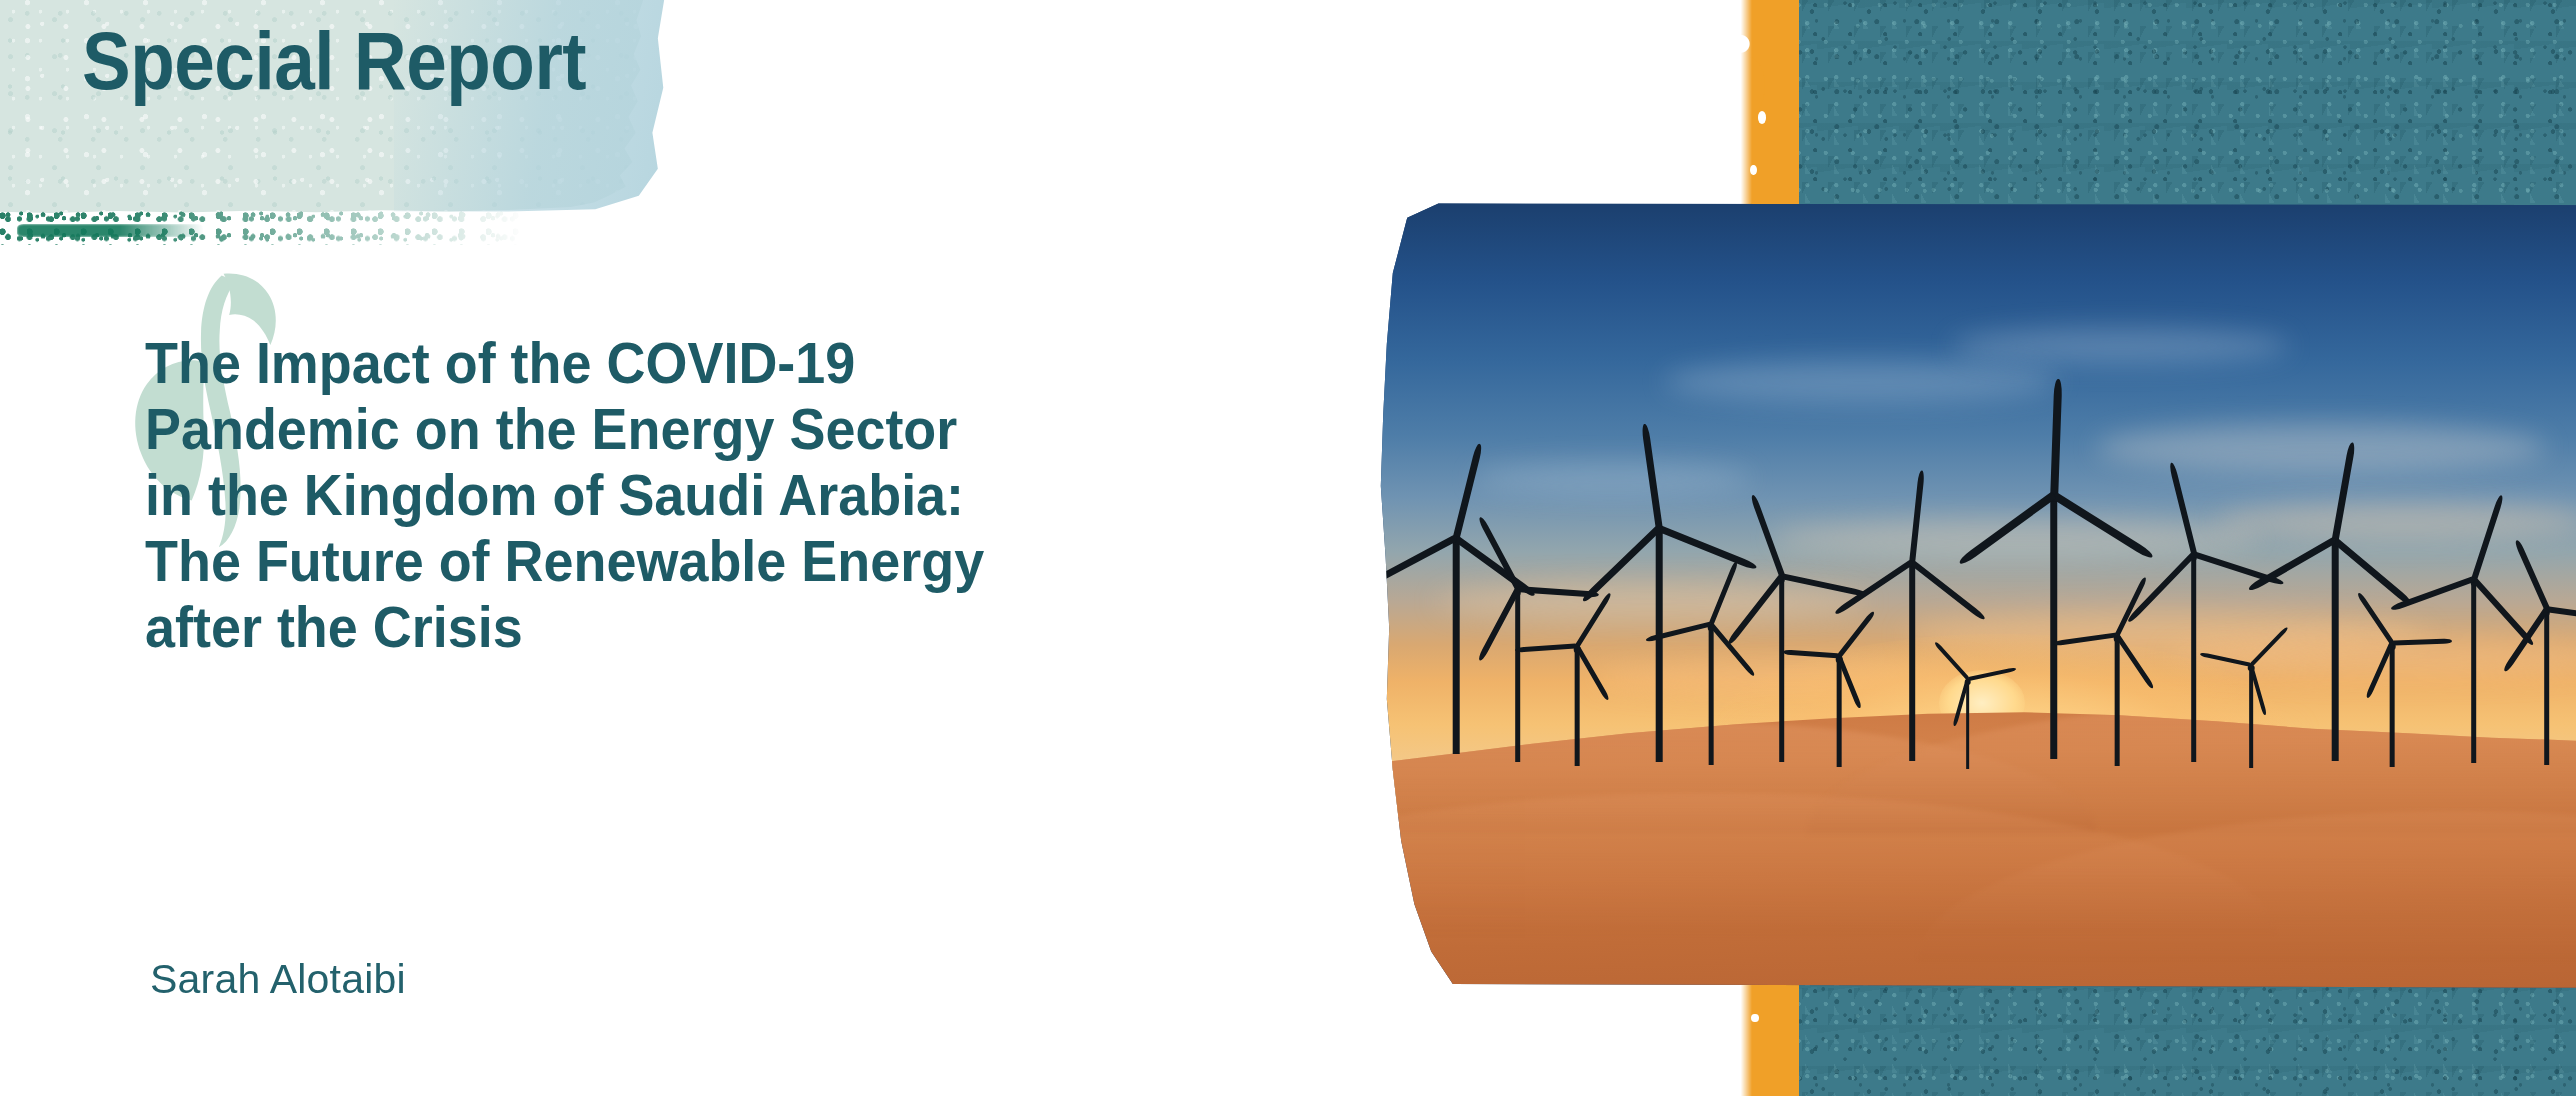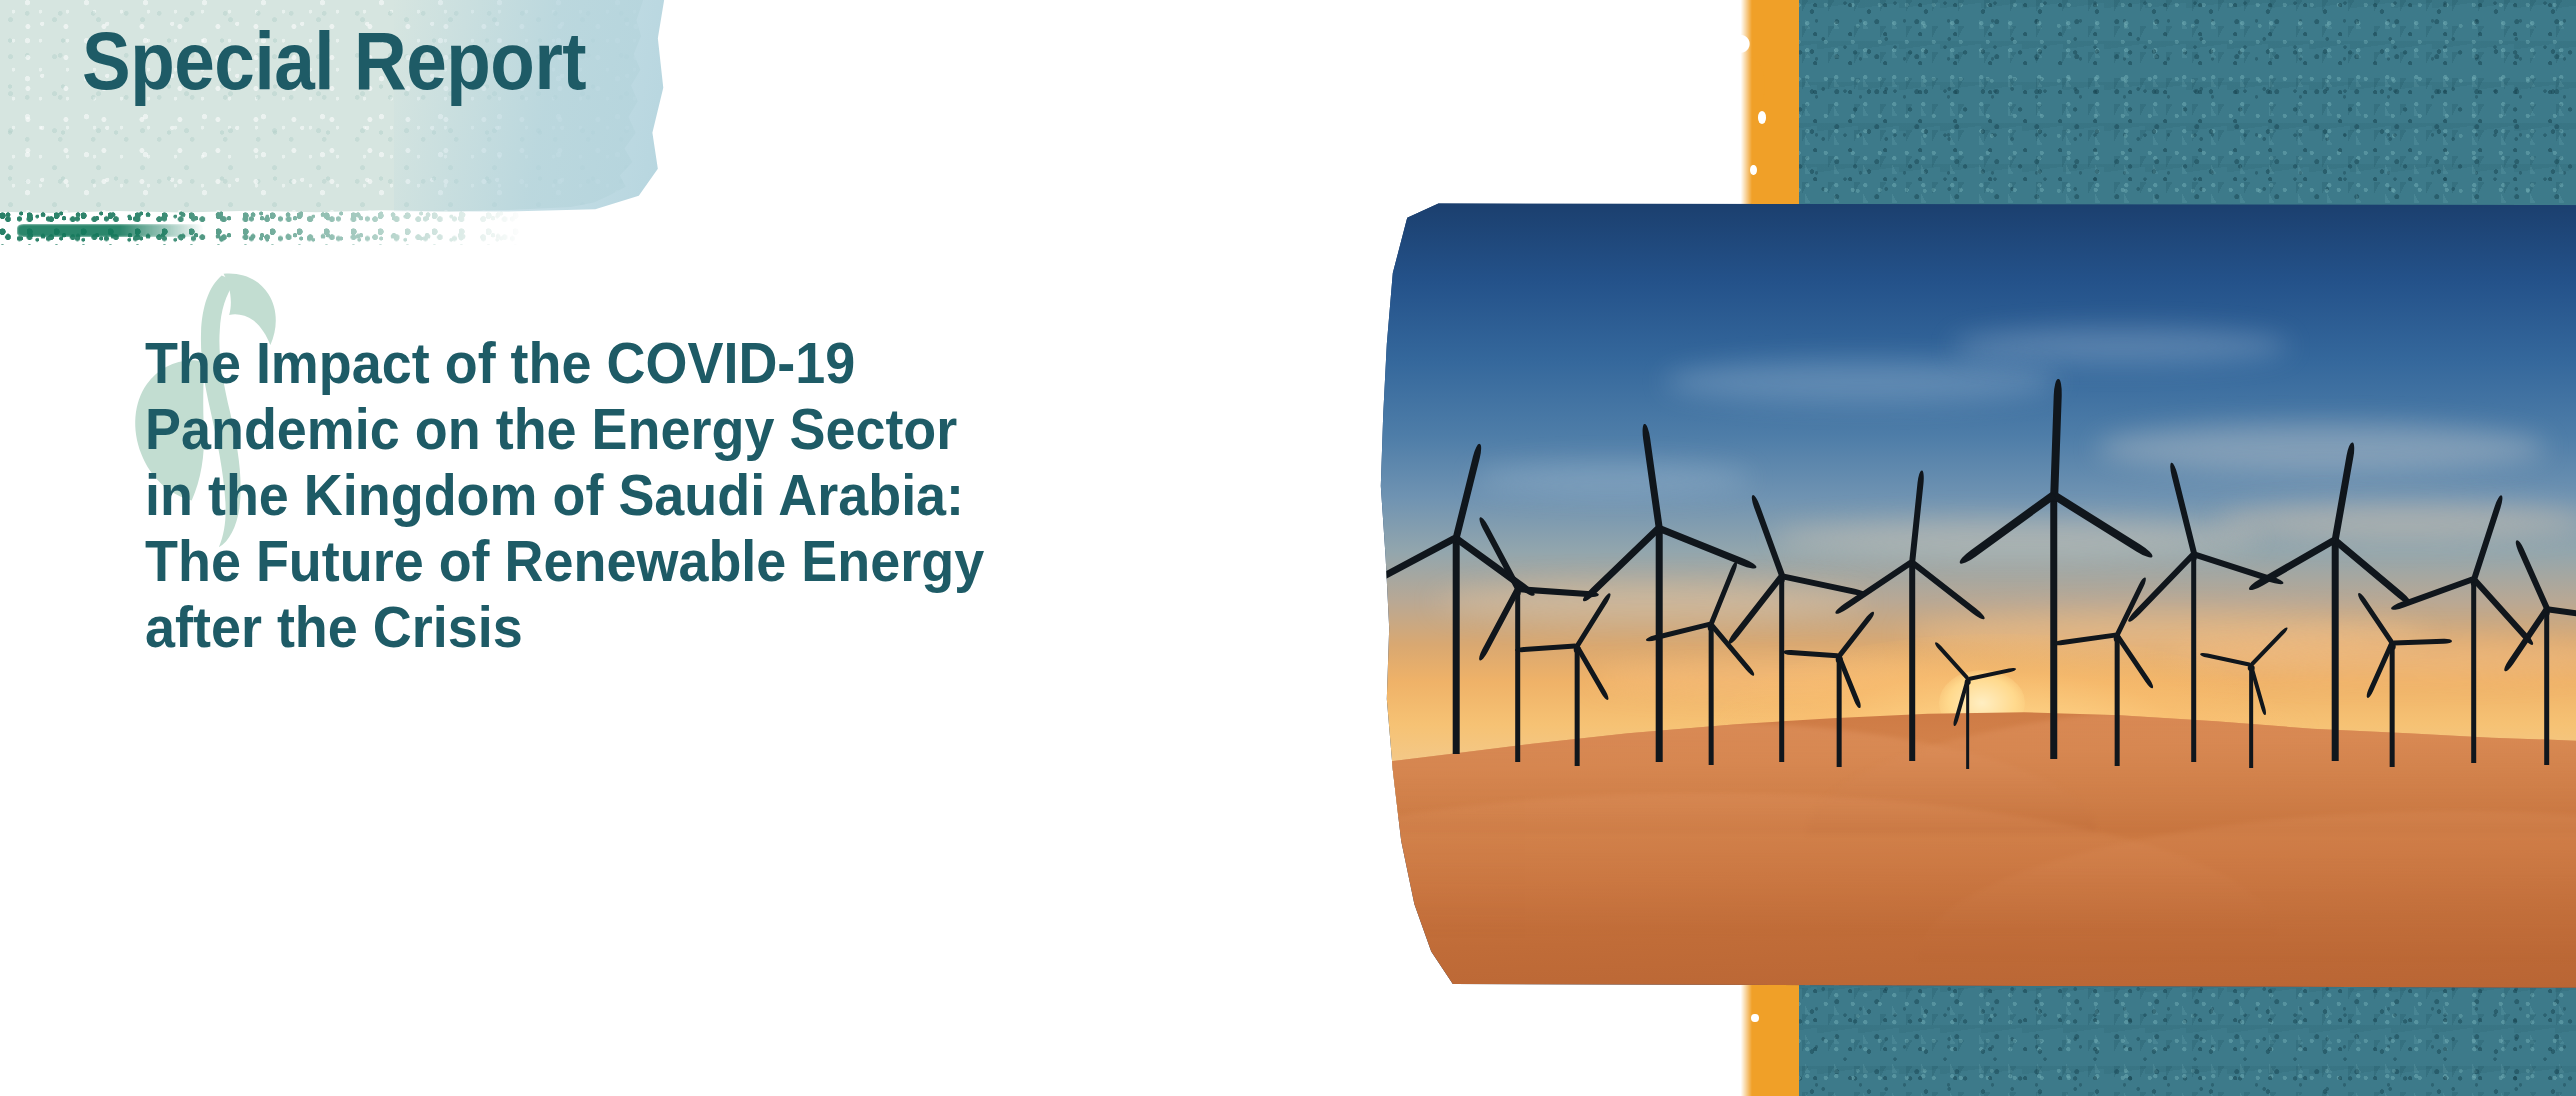--- a/index.html
+++ b/index.html
@@ -423,15 +423,16 @@
   <div class="report-label">Special Report</div>
 
   <div class="doc-title">
     <span class="tline">The Impact of the COVID-19</span>
     <span class="tline">Pandemic on the Energy Sector</span>
     <span class="tline">in the Kingdom of Saudi Arabia:</span>
     <span class="tline">The Future of Renewable Energy</span>
     <span class="tline">after the Crisis</span>
   </div>
 
+  <div class="author">Sarah Alotaibi</div>
 
 </div>
 
 
 </body></html>

